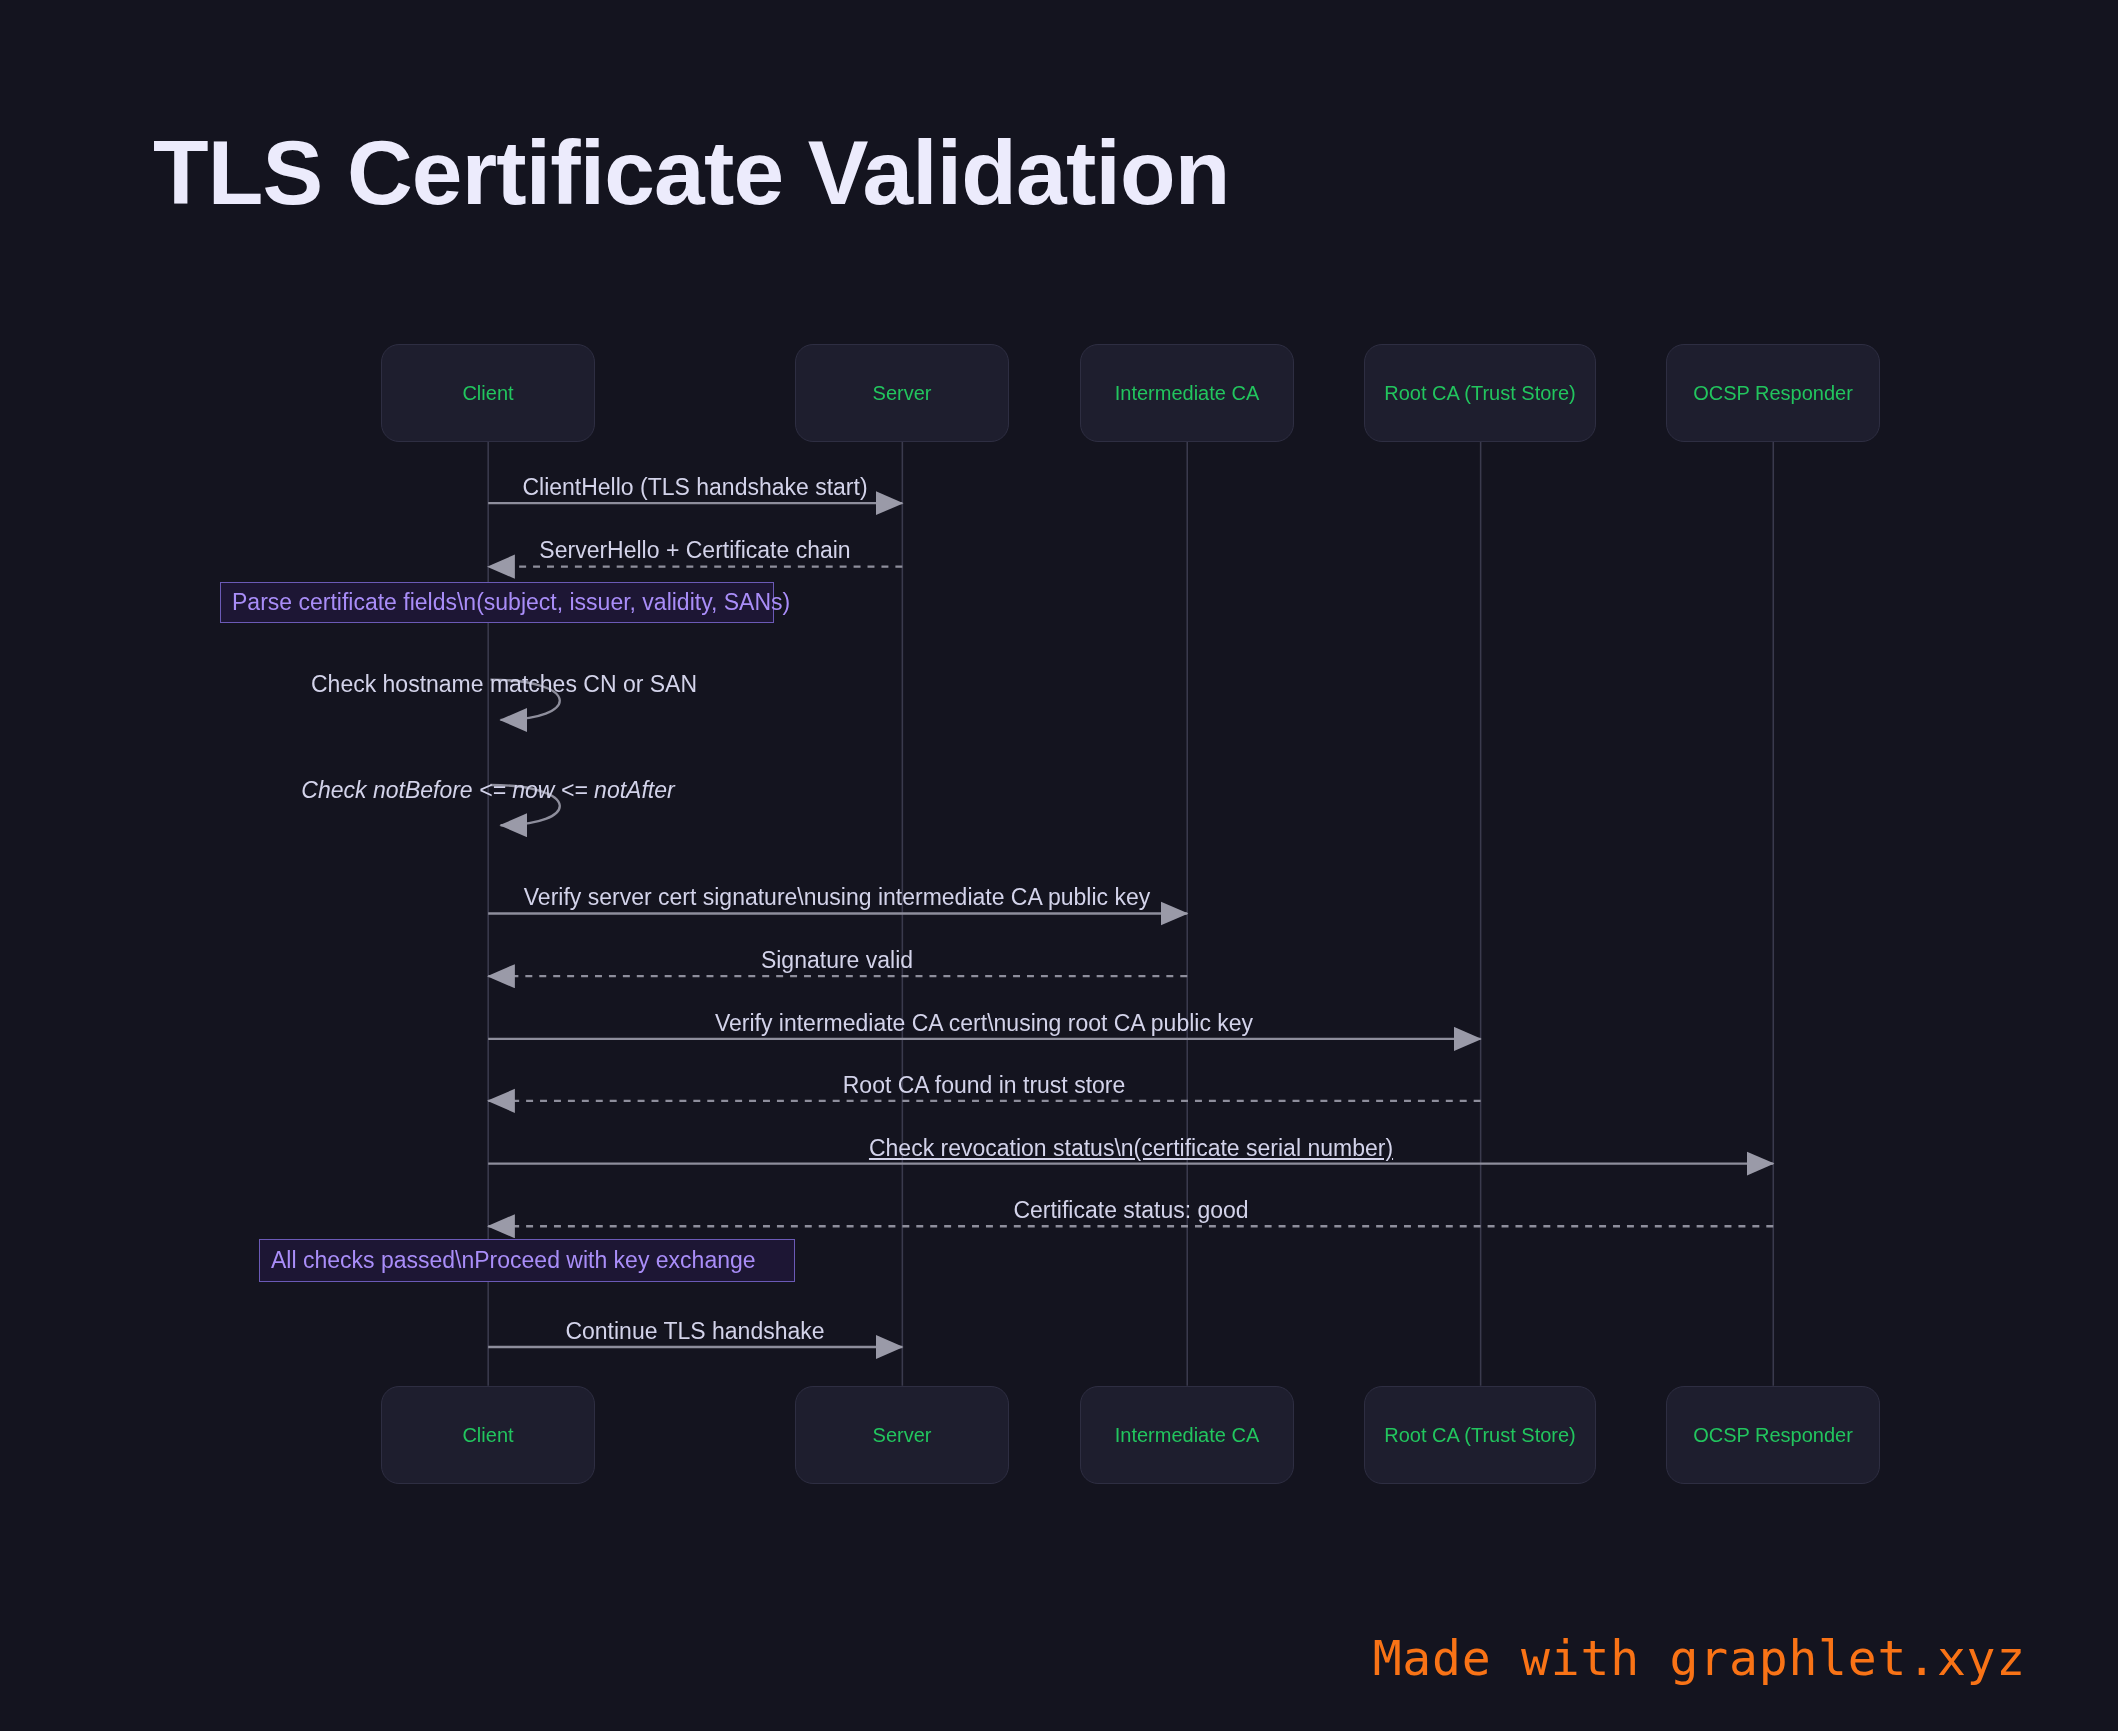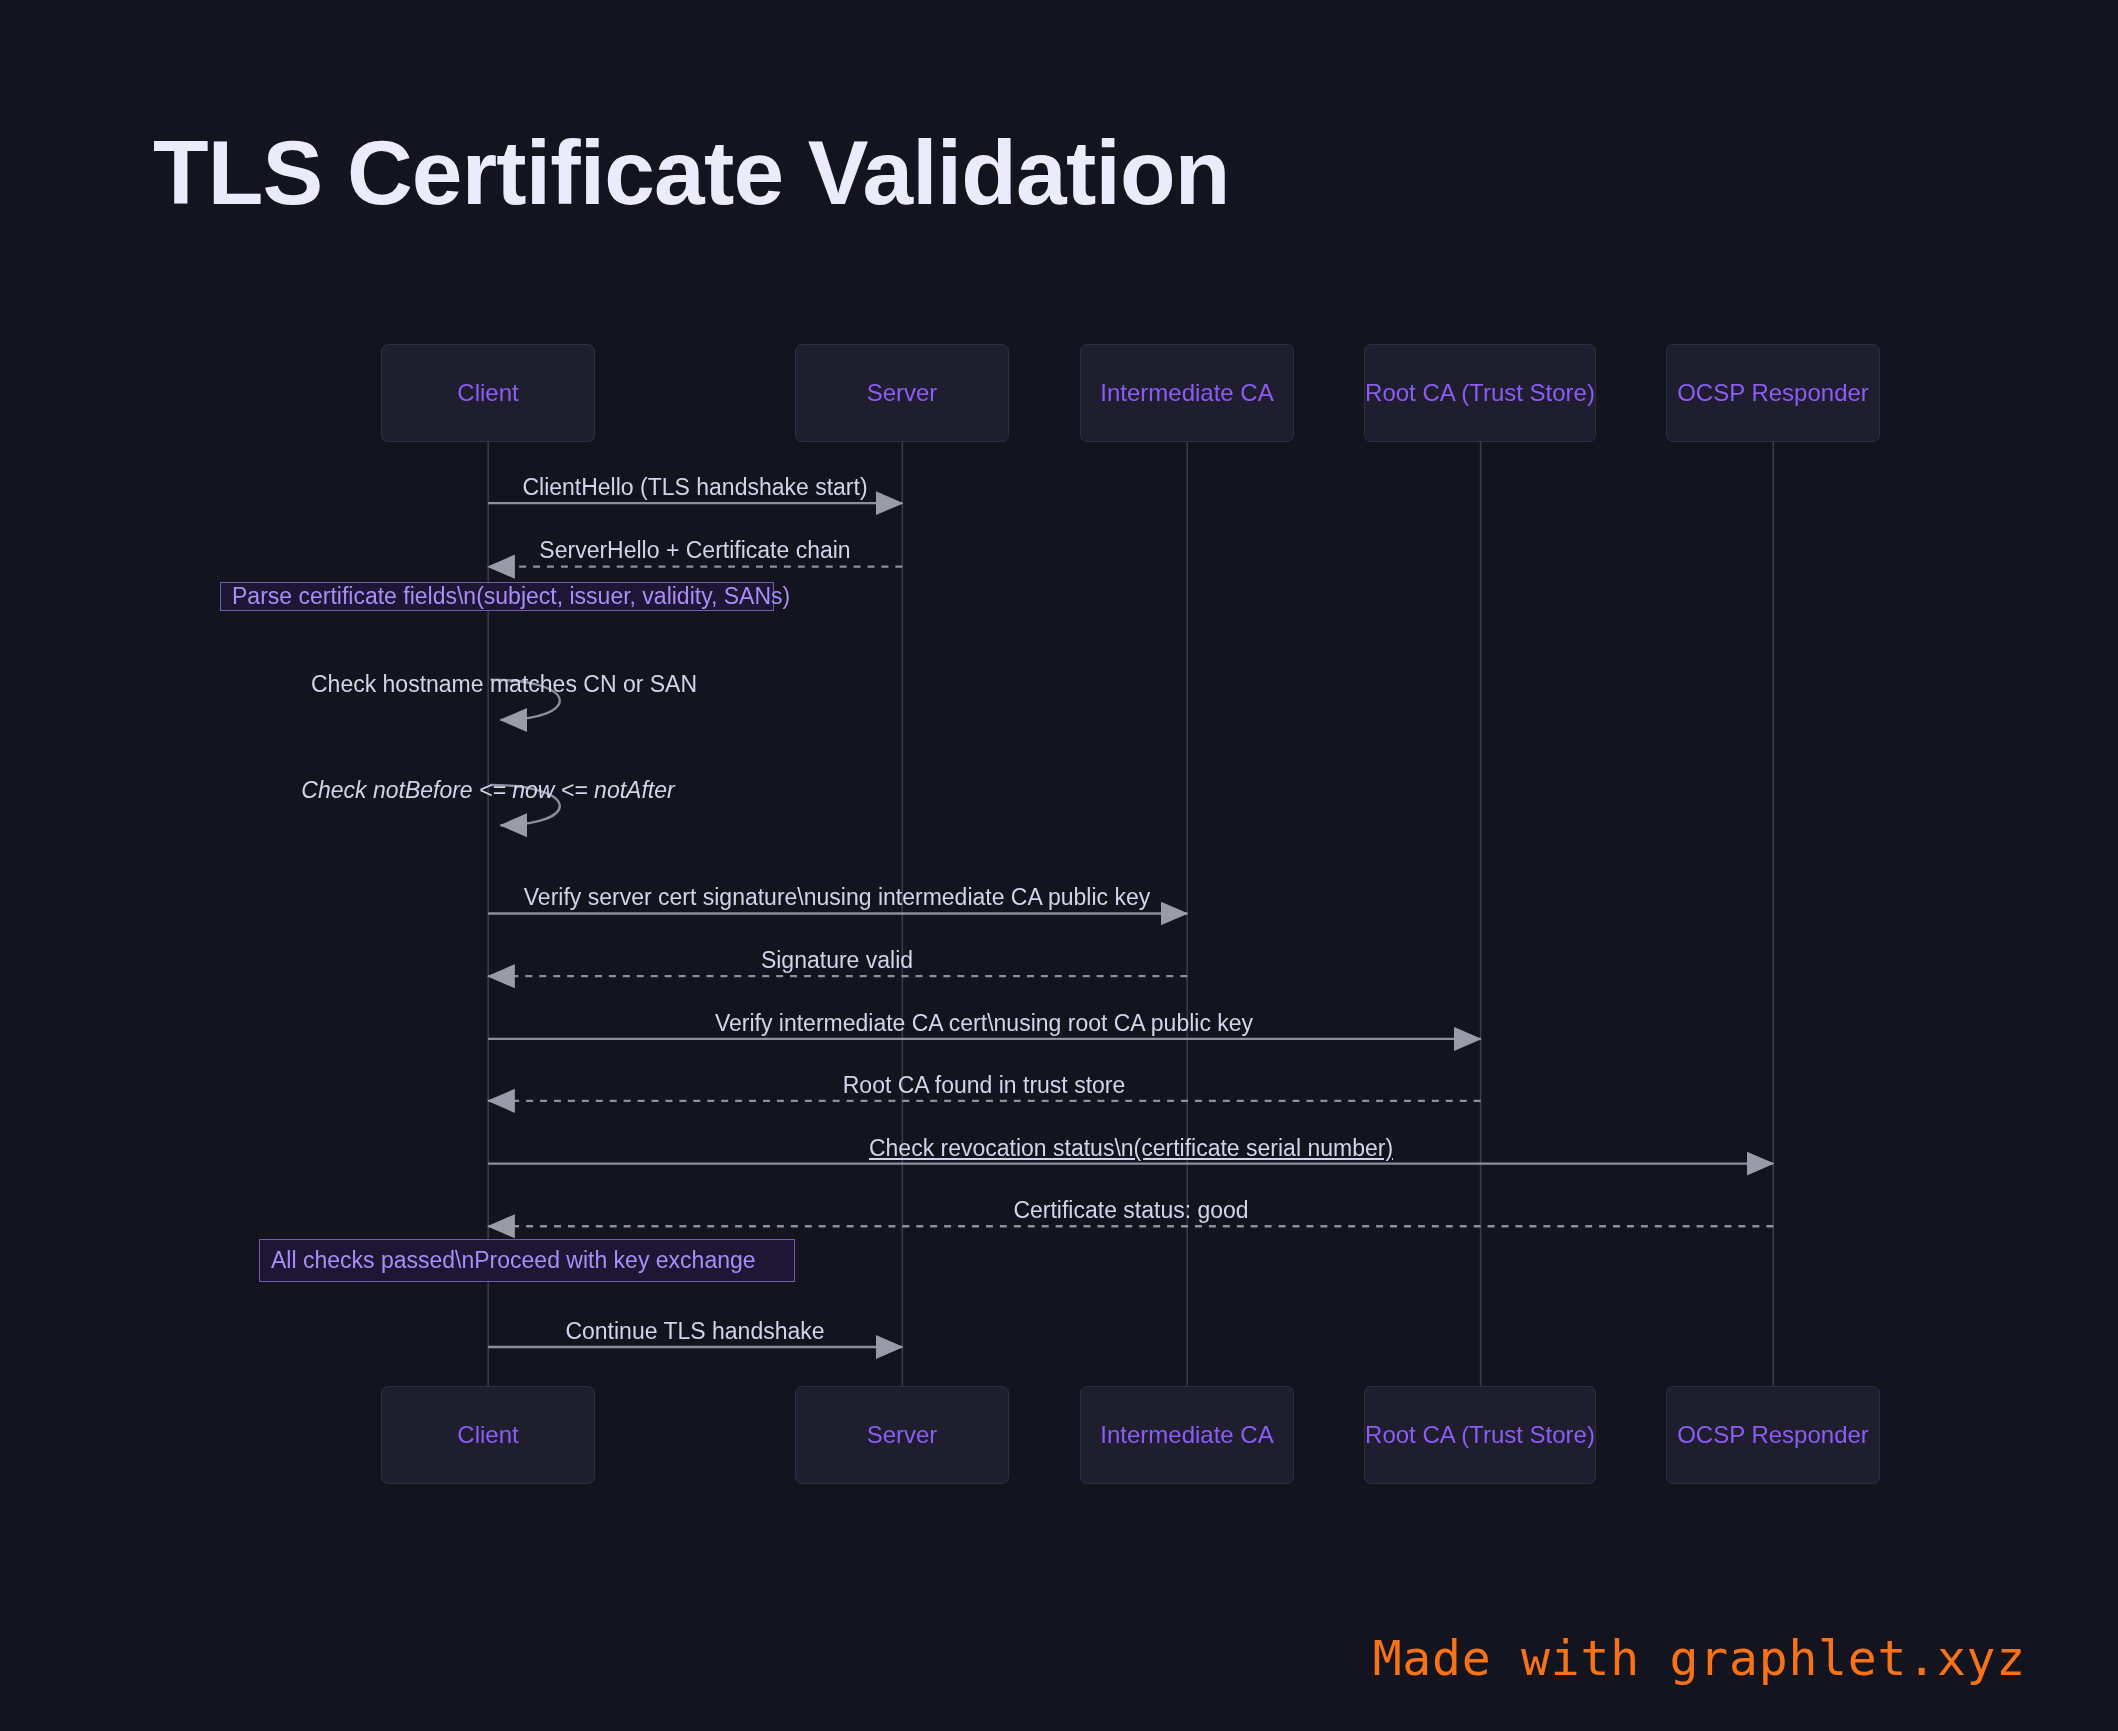--- a/index.html
+++ b/index.html
@@ -41,26 +41,26 @@
     color: #f97316;
     letter-spacing: 0.8px;
     white-space: nowrap;
   }
   
   .participant {
     position: absolute;
     box-sizing: border-box;
     background: #1e1e2e;
     border: 1.2px solid #2e2e42;
-    border-radius: 7px;
+    border-radius: 18px;
     display: flex;
     align-items: center;
     justify-content: center;
-    color: #8b5cf6;
-    font-size: 24px;
+    color: #22c55e;
+    font-size: 20px;
     white-space: nowrap;
   }
   
   .msg-label {
     position: absolute;
     color: #d3d3ea;
     font-size: 23px;
     white-space: nowrap;
     transform: translateX(-50%);
   }
@@ -155,21 +155,21 @@
     <div class="msg-label" style="left: 488px; top: 777px; font-style: italic;">Check notBefore &lt;= now &lt;= notAfter</div>
     <div class="msg-label" style="left: 837px; top: 884px;">Verify server cert signature\nusing intermediate CA public key</div>
     <div class="msg-label" style="left: 837px; top: 947px;">Signature valid</div>
     <div class="msg-label" style="left: 984px; top: 1010px;">Verify intermediate CA cert\nusing root CA public key</div>
     <div class="msg-label" style="left: 984px; top: 1072px;">Root CA found in trust store</div>
     <div class="msg-label" style="left: 1131px; top: 1135px; text-decoration: underline;">Check revocation status\n(certificate serial number)</div>
     <div class="msg-label" style="left: 1131px; top: 1197px;">Certificate status: good</div>
     <div class="msg-label" style="left: 695px; top: 1318px;">Continue TLS handshake</div>
   </div>
 <div id="notes-layer">
-    <div class="note" style="left: 220px; top: 582px; width: 554px; height: 29px;">
+    <div class="note" style="left: 220px; top: 582px; width: 554px; height: 41px;">
       <span>Parse certificate fields\n(subject, issuer, validity, SANs)</span>
     </div>
     <div class="note" style="left: 259px; top: 1239px; width: 536px; height: 43px;">
       <span>All checks passed\nProceed with key exchange</span>
     </div>
   </div>
 
 <div class="watermark">Made with graphlet.xyz</div>
 
 

